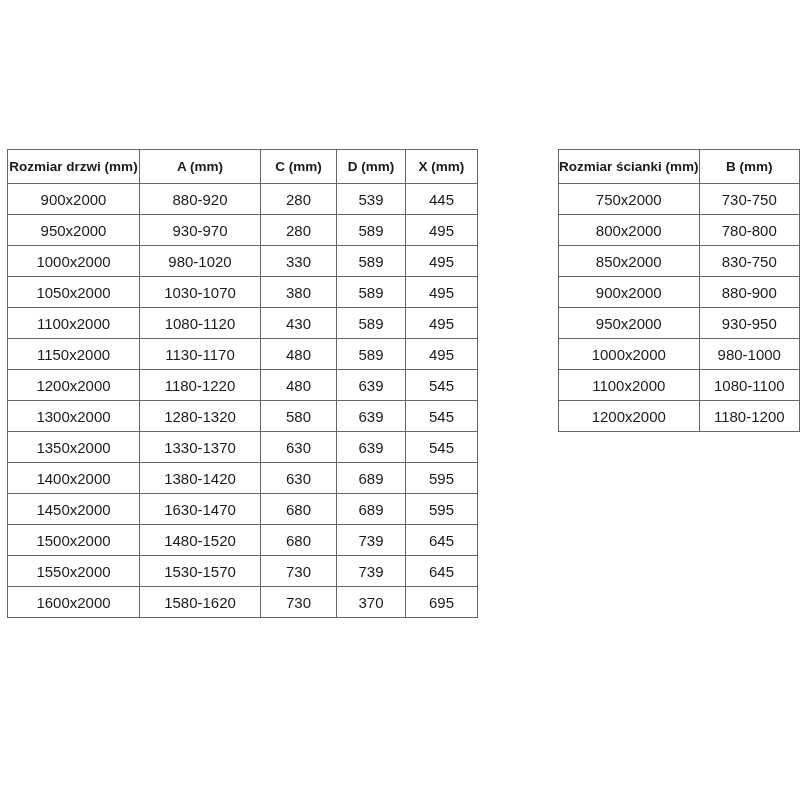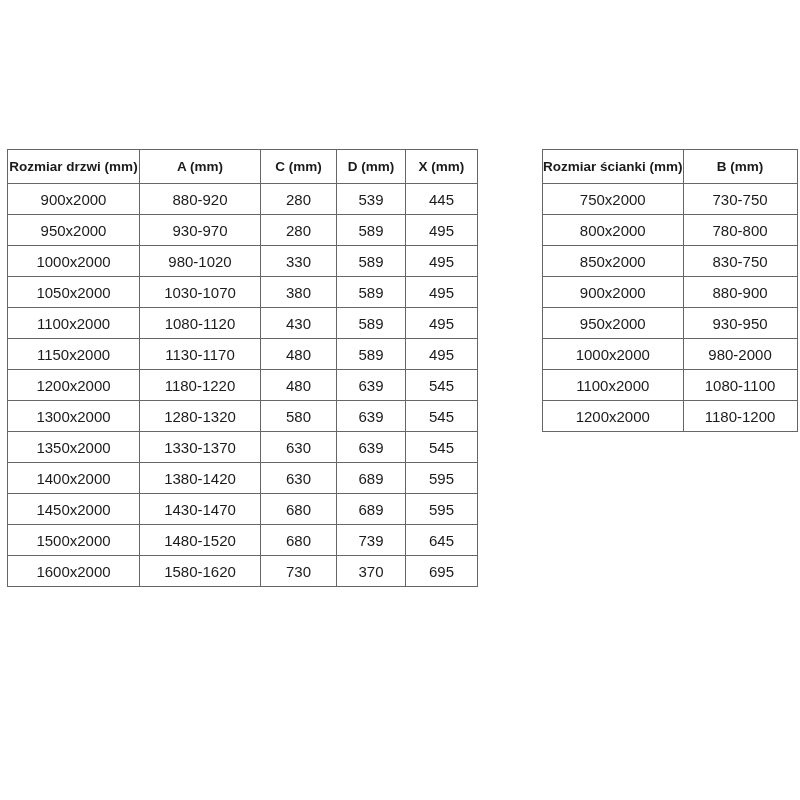--- a/index.html
+++ b/index.html
@@ -33,21 +33,21 @@
     font-size: 13.5px;
     font-weight: bold;
     height: 33px;
   }
   .spec-table td {
     font-size: 15px;
     font-weight: normal;
     height: 30px;
   }
   .t-doors { left: 7px;  top: 149px; }
-  .t-walls { left: 542px; top: 149px; }
+  .t-walls { left: 558px; top: 149px; }
 
   
   .dc1 { width: 132px; }
   .dc2 { width: 121px; }
   .dc3 { width: 76px; }
   .dc4 { width: 69px; }
   .dc5 { width: 72px; }
 
   
   .wc1 { width: 137px; }
@@ -141,29 +141,36 @@
         </tr>
         <tr>
           <td>1400x2000</td>
           <td>1380-1420</td>
           <td>630</td>
           <td>689</td>
           <td>595</td>
         </tr>
         <tr>
           <td>1450x2000</td>
-          <td>1430-1470</td>
+          <td>1630-1470</td>
           <td>680</td>
           <td>689</td>
           <td>595</td>
         </tr>
         <tr>
           <td>1500x2000</td>
           <td>1480-1520</td>
           <td>680</td>
+          <td>739</td>
+          <td>645</td>
+        </tr>
+        <tr>
+          <td>1550x2000</td>
+          <td>1530-1570</td>
+          <td>730</td>
           <td>739</td>
           <td>645</td>
         </tr>
         <tr>
           <td>1600x2000</td>
           <td>1580-1620</td>
           <td>730</td>
           <td>370</td>
           <td>695</td>
         </tr>
@@ -197,21 +204,21 @@
         <tr>
           <td>900x2000</td>
           <td>880-900</td>
         </tr>
         <tr>
           <td>950x2000</td>
           <td>930-950</td>
         </tr>
         <tr>
           <td>1000x2000</td>
-          <td>980-2000</td>
+          <td>980-1000</td>
         </tr>
         <tr>
           <td>1100x2000</td>
           <td>1080-1100</td>
         </tr>
         <tr>
           <td>1200x2000</td>
           <td>1180-1200</td>
         </tr>
       </tbody>

